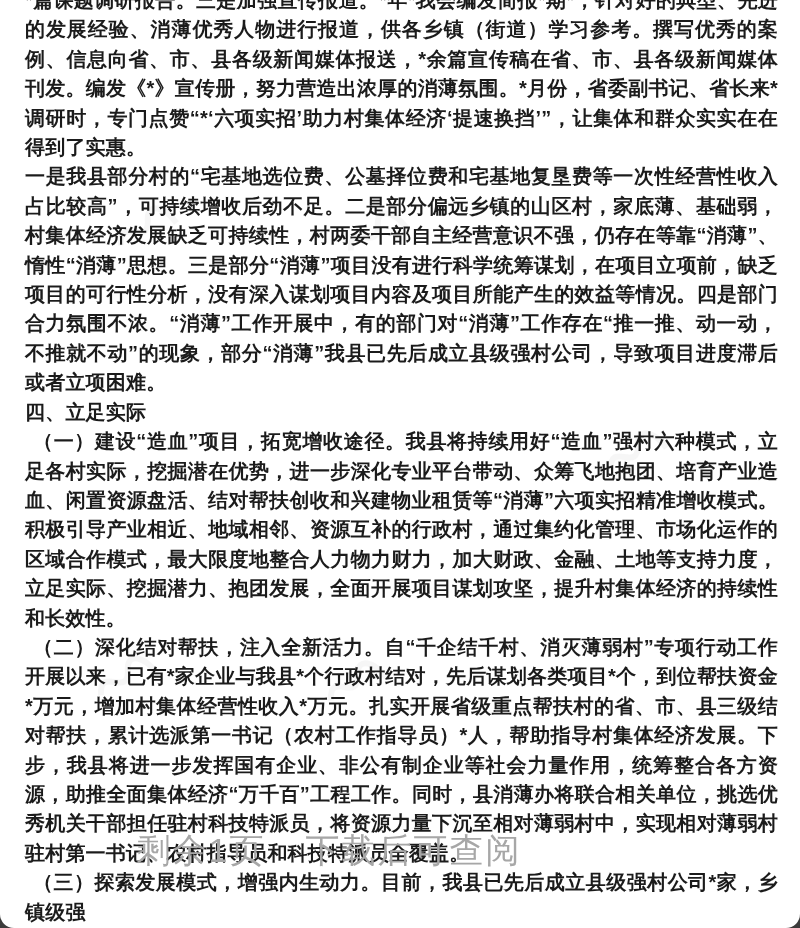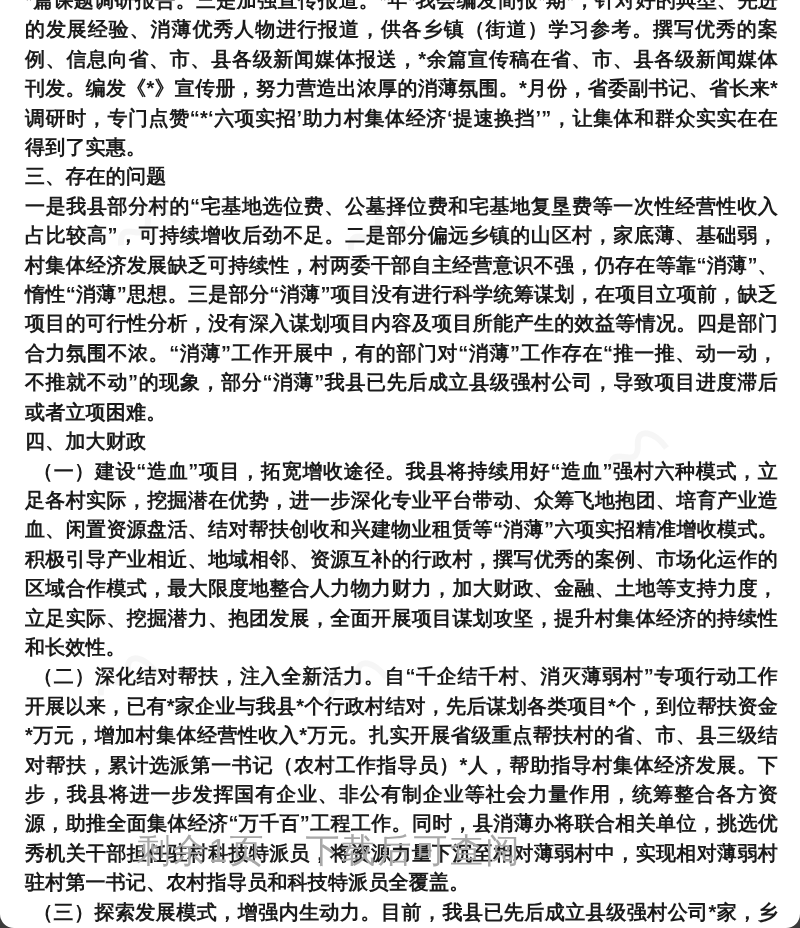--- a/index.html
+++ b/index.html
@@ -86,23 +86,22 @@
   <svg style="left:320px; top:650px; transform:rotate(-22deg);" width="70" height="60" viewBox="0 0 70 60">
     <path d="M5,40 C15,10 30,55 40,25 C46,10 60,20 65,40" stroke="#707070" stroke-width="6" fill="none"></path>
   </svg>
   <svg style="left:600px; top:420px; transform:rotate(-22deg);" width="70" height="60" viewBox="0 0 70 60">
     <path d="M5,40 C15,10 30,55 40,25 C46,10 60,20 65,40" stroke="#707070" stroke-width="6" fill="none"></path>
   </svg>
 </div>
 
 <div class="doc-content">
   <p class="body">*篇课题调研报告。三是加强宣传报道。*年*我会编发简报*期*，针对好的典型、先进的发展经验、消薄优秀人物进行报道，供各乡镇（街道）学习参考。撰写优秀的案例、信息向省、市、县各级新闻媒体报送，*余篇宣传稿在省、市、县各级新闻媒体刊发。编发《*》宣传册，努力营造出浓厚的消薄氛围。*月份，省委副书记、省长来*调研时，专门点赞“*‘六项实招’助力村集体经济‘提速换挡’”，让集体和群众实实在在得到了实惠。</p>
-  <p class="heading">三、存在的问题</p>
   <p class="body">一是我县部分村的“宅基地选位费、公墓择位费和宅基地复垦费等一次性经营性收入占比较高”，可持续增收后劲不足。二是部分偏远乡镇的山区村，家底薄、基础弱，村集体经济发展缺乏可持续性，村两委干部自主经营意识不强，仍存在等靠“消薄”、惰性“消薄”思想。三是部分“消薄”项目没有进行科学统筹谋划，在项目立项前，缺乏项目的可行性分析，没有深入谋划项目内容及项目所能产生的效益等情况。四是部门合力氛围不浓。“消薄”工作开展中，有的部门对“消薄”工作存在“推一推、动一动，不推就不动”的现象，部分“消薄”我县已先后成立县级强村公司，导致项目进度滞后或者立项困难。</p>
-  <p class="heading">四、加大财政</p>
-  <p class="item">（一）建设“造血”项目，拓宽增收途径。我县将持续用好“造血”强村六种模式，立足各村实际，挖掘潜在优势，进一步深化专业平台带动、众筹飞地抱团、培育产业造血、闲置资源盘活、结对帮扶创收和兴建物业租赁等“消薄”六项实招精准增收模式。积极引导产业相近、地域相邻、资源互补的行政村，撰写优秀的案例、市场化运作的区域合作模式，最大限度地整合人力物力财力，加大财政、金融、土地等支持力度，立足实际、挖掘潜力、抱团发展，全面开展项目谋划攻坚，提升村集体经济的持续性和长效性。</p>
+  <p class="heading">四、立足实际</p>
+  <p class="item">（一）建设“造血”项目，拓宽增收途径。我县将持续用好“造血”强村六种模式，立足各村实际，挖掘潜在优势，进一步深化专业平台带动、众筹飞地抱团、培育产业造血、闲置资源盘活、结对帮扶创收和兴建物业租赁等“消薄”六项实招精准增收模式。积极引导产业相近、地域相邻、资源互补的行政村，通过集约化管理、市场化运作的区域合作模式，最大限度地整合人力物力财力，加大财政、金融、土地等支持力度，立足实际、挖掘潜力、抱团发展，全面开展项目谋划攻坚，提升村集体经济的持续性和长效性。</p>
   <p class="item">（二）深化结对帮扶，注入全新活力。自“千企结千村、消灭薄弱村”专项行动工作开展以来，已有*家企业与我县*个行政村结对，先后谋划各类项目*个，到位帮扶资金*万元，增加村集体经营性收入*万元。扎实开展省级重点帮扶村的省、市、县三级结对帮扶，累计选派第一书记（农村工作指导员）*人，帮助指导村集体经济发展。下步，我县将进一步发挥国有企业、非公有制企业等社会力量作用，统筹整合各方资源，助推全面集体经济“万千百”工程工作。同时，县消薄办将联合相关单位，挑选优秀机关干部担任驻村科技特派员，将资源力量下沉至相对薄弱村中，实现相对薄弱村驻村第一书记、农村指导员和科技特派员全覆盖。</p>
   <p class="item">（三）探索发展模式，增强内生动力。目前，我县已先后成立县级强村公司*家，乡镇级强</p>
 </div>
 
 <div class="page-footer-hint">
   <span>剩余1页</span><span class="gap"></span><span>下载后可查阅</span>
 </div>
 
 </body></html>

